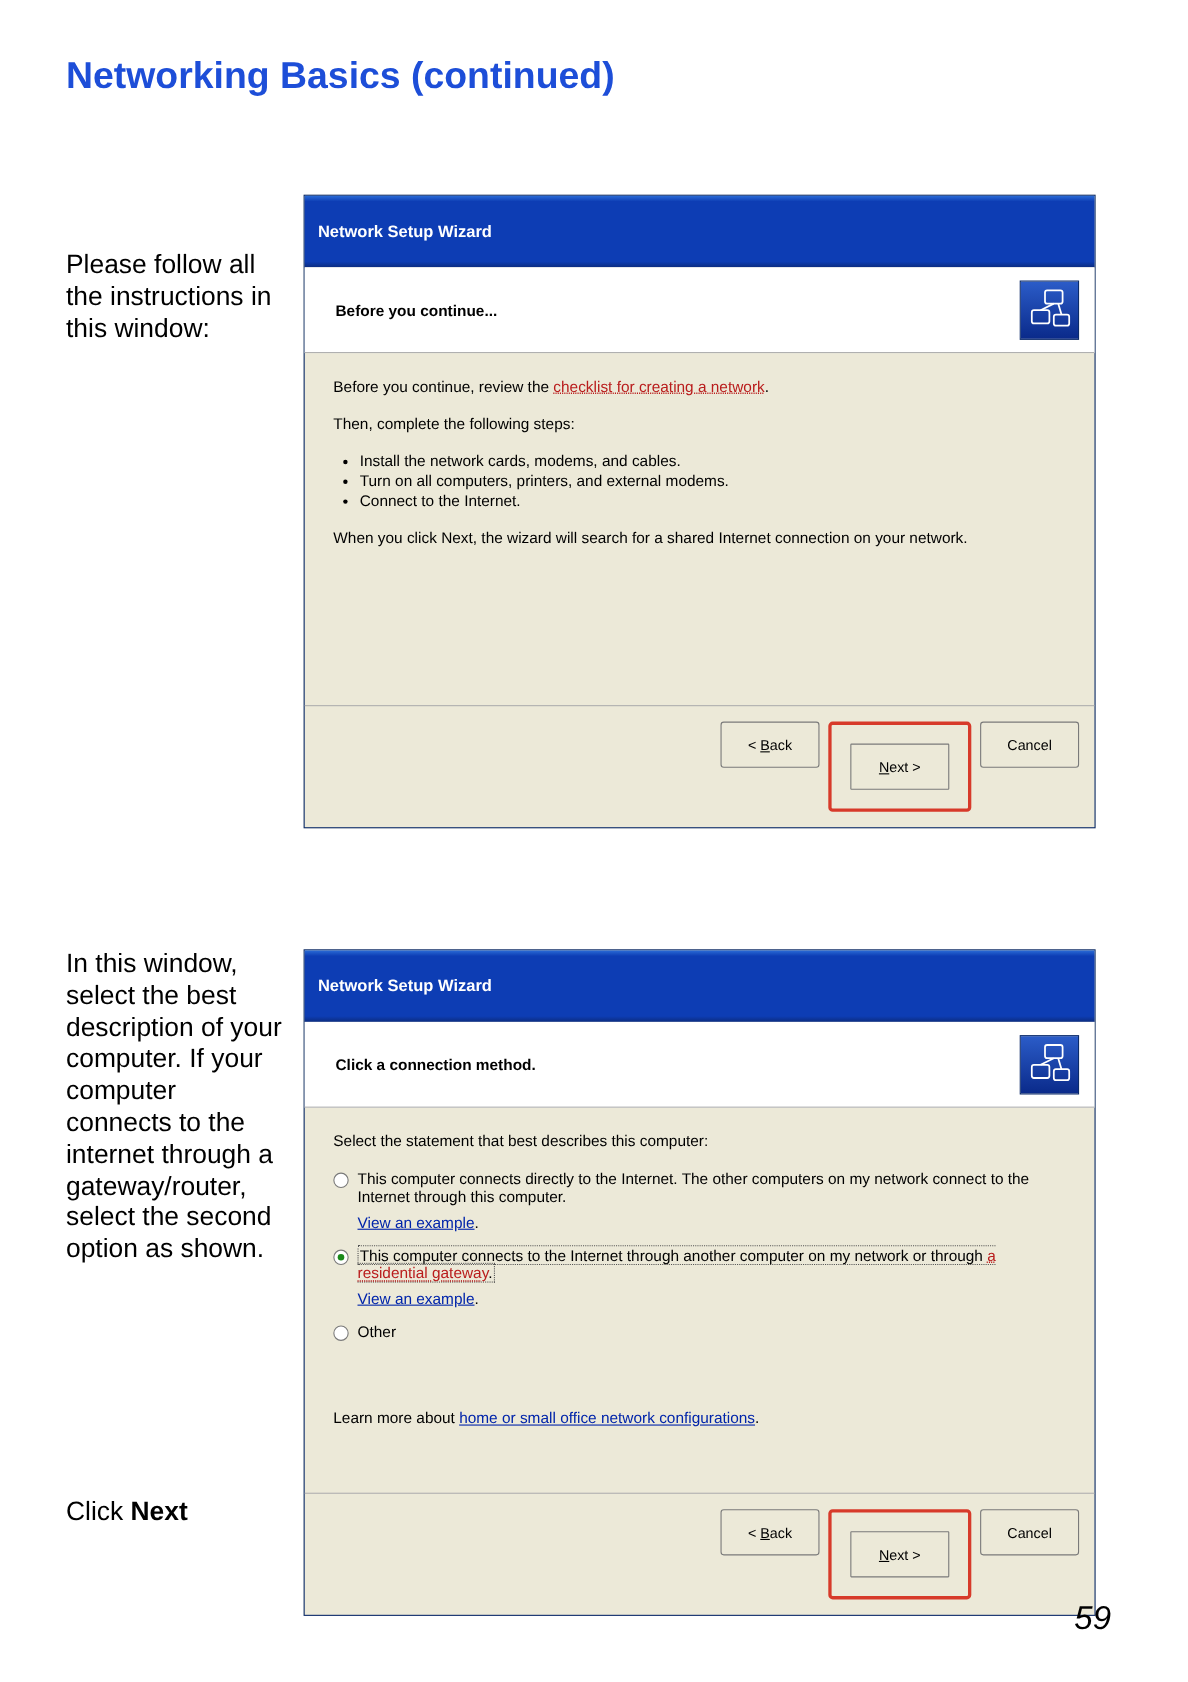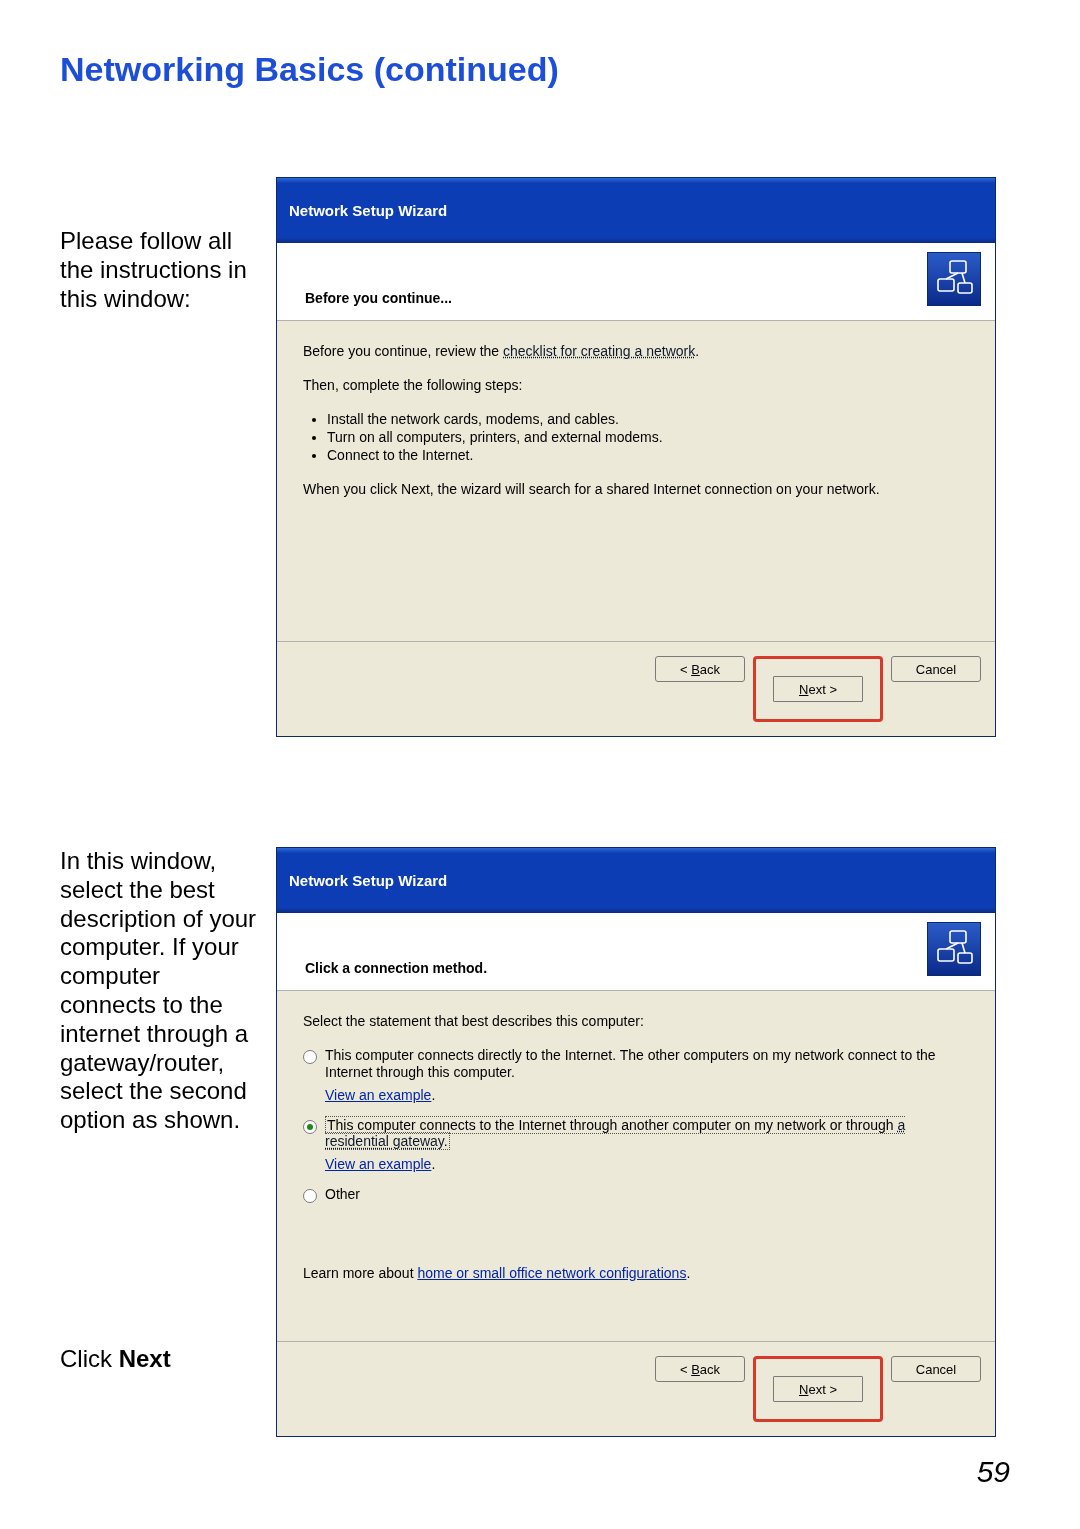--- a/index.html
+++ b/index.html
@@ -44,54 +44,54 @@
     color: #fff;
     font-weight: bold;
     font-size: 15px;
     padding: 24px 12px;
   }
   .dlg-header {
     background: #fff;
     border-bottom: 1px solid #b0b0b0;
     display: flex;
     justify-content: space-between;
-    align-items: flex-end;
+    align-items: center;
     padding: 14px 14px 14px 28px;
     height: 78px;
   }
   .dlg-header-text { font-weight: bold; font-size: 14px; }
   .dlg-icon {
     width: 54px; height: 54px;
     background: linear-gradient(to bottom, #2b5cc8, #0a2a8a);
     border: 1px solid #0a2a6a;
     display: flex; align-items: center; justify-content: center;
     flex: 0 0 54px;
   }
   .dlg-icon svg { width: 44px; height: 44px; }
   .dlg-body {
     padding: 22px 26px 10px 26px;
     min-height: 320px;
     font-size: 14px;
     color: #000;
   }
   .dlg-body p { margin-bottom: 18px; }
-  .link { color: #0f172a; text-decoration: underline dotted; cursor: pointer; }
+  .link { color: #b91c1c; text-decoration: underline dotted; cursor: pointer; }
   .link2 { color: #0024aa; text-decoration: underline; cursor: pointer; }
   .bullet-list { margin: 0 0 18px 24px; }
   .bullet-list li { margin-bottom: 2px; font-size: 14px; }
   .dlg-footer {
     border-top: 1px solid #b0b0b0;
     padding: 14px 14px 14px 14px;
     display: flex;
     justify-content: flex-end;
     gap: 8px;
   }
   .btn {
     min-width: 90px;
-    height: 26px;
+    height: 42px;
     background: #ece9d8;
     border: 1px solid #7a7a7a;
     border-radius: 3px;
     font-size: 13px;
     font-family: Tahoma, Arial, sans-serif;
     cursor: pointer;
     display: flex;
     align-items: center;
     justify-content: center;
     padding: 0 8px;

